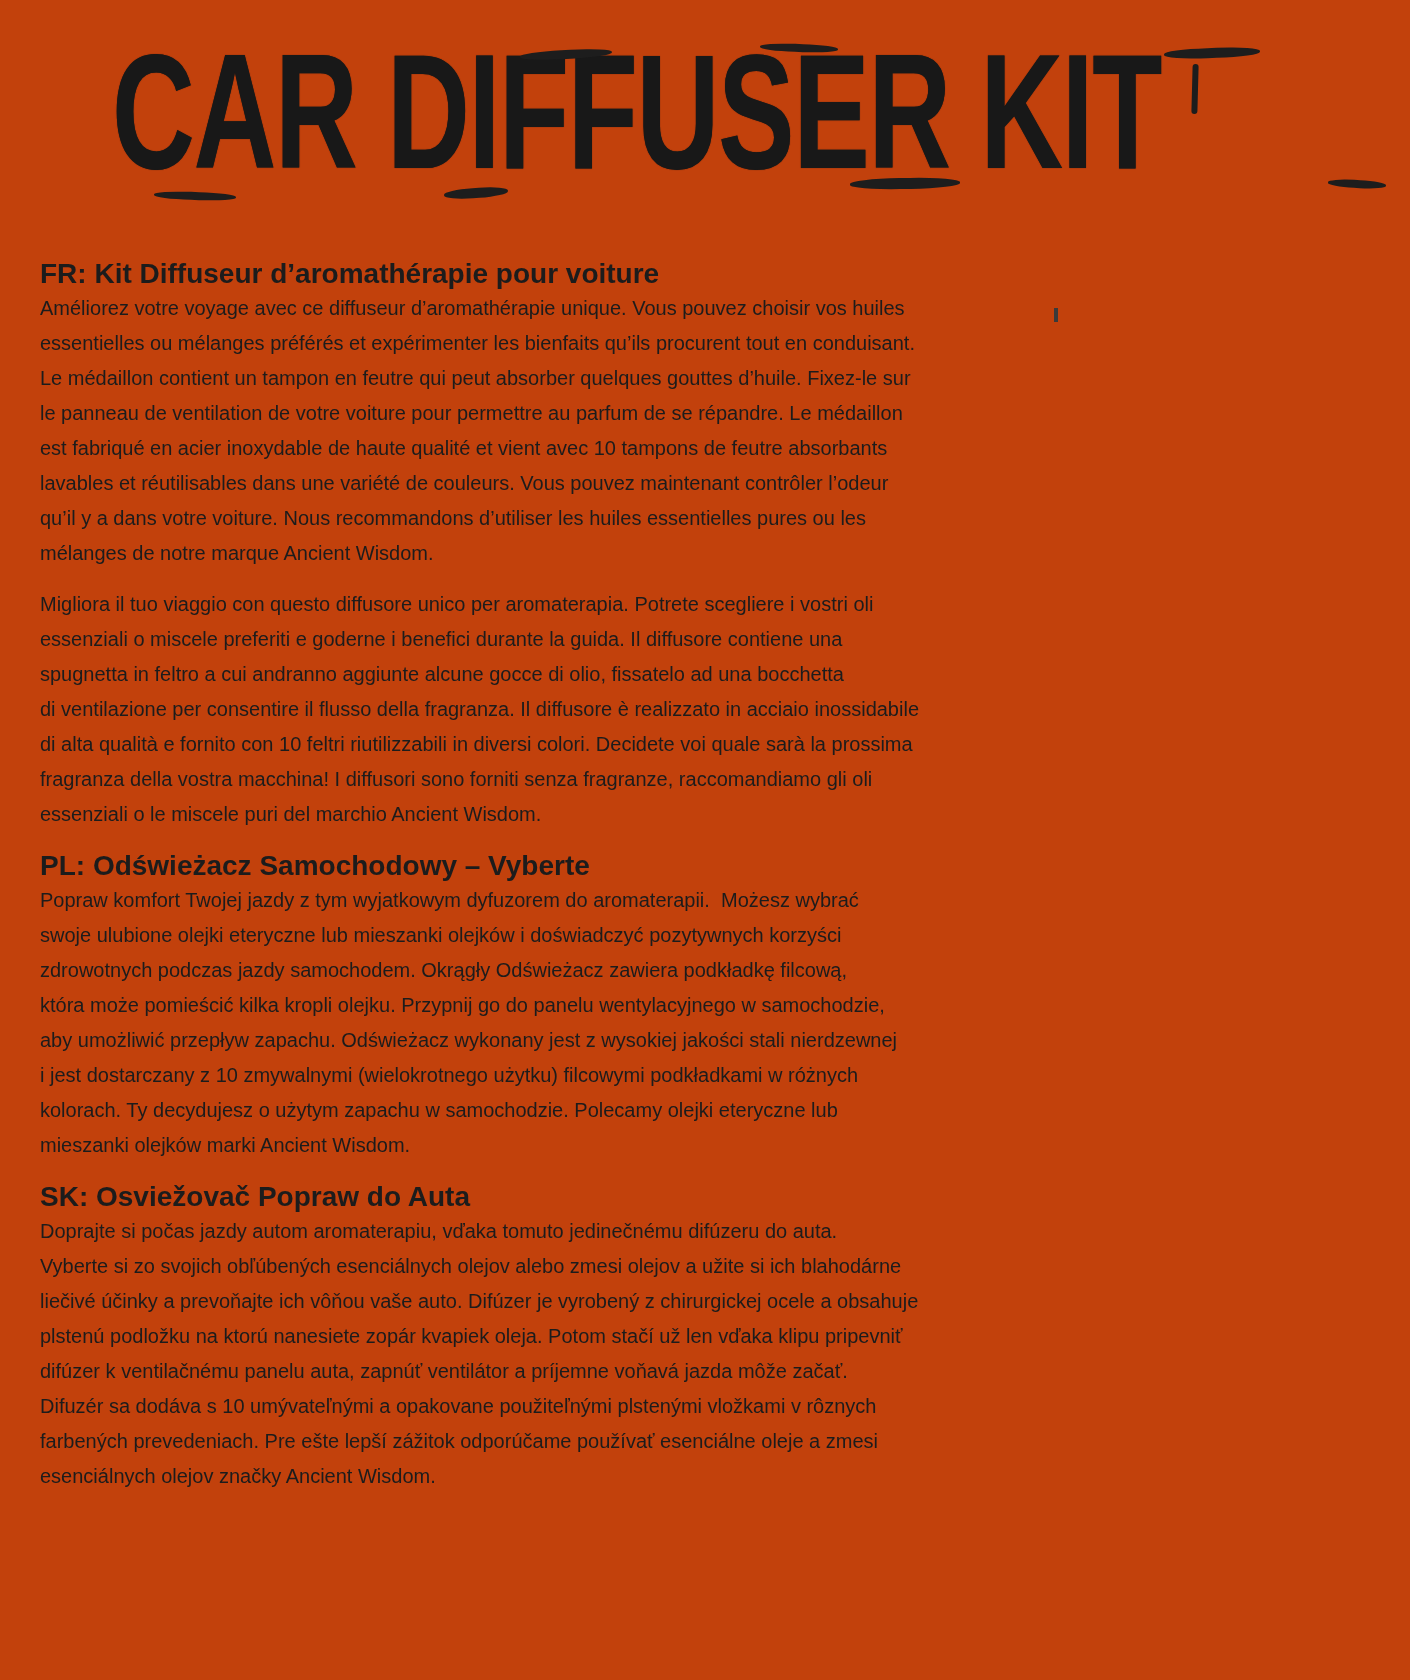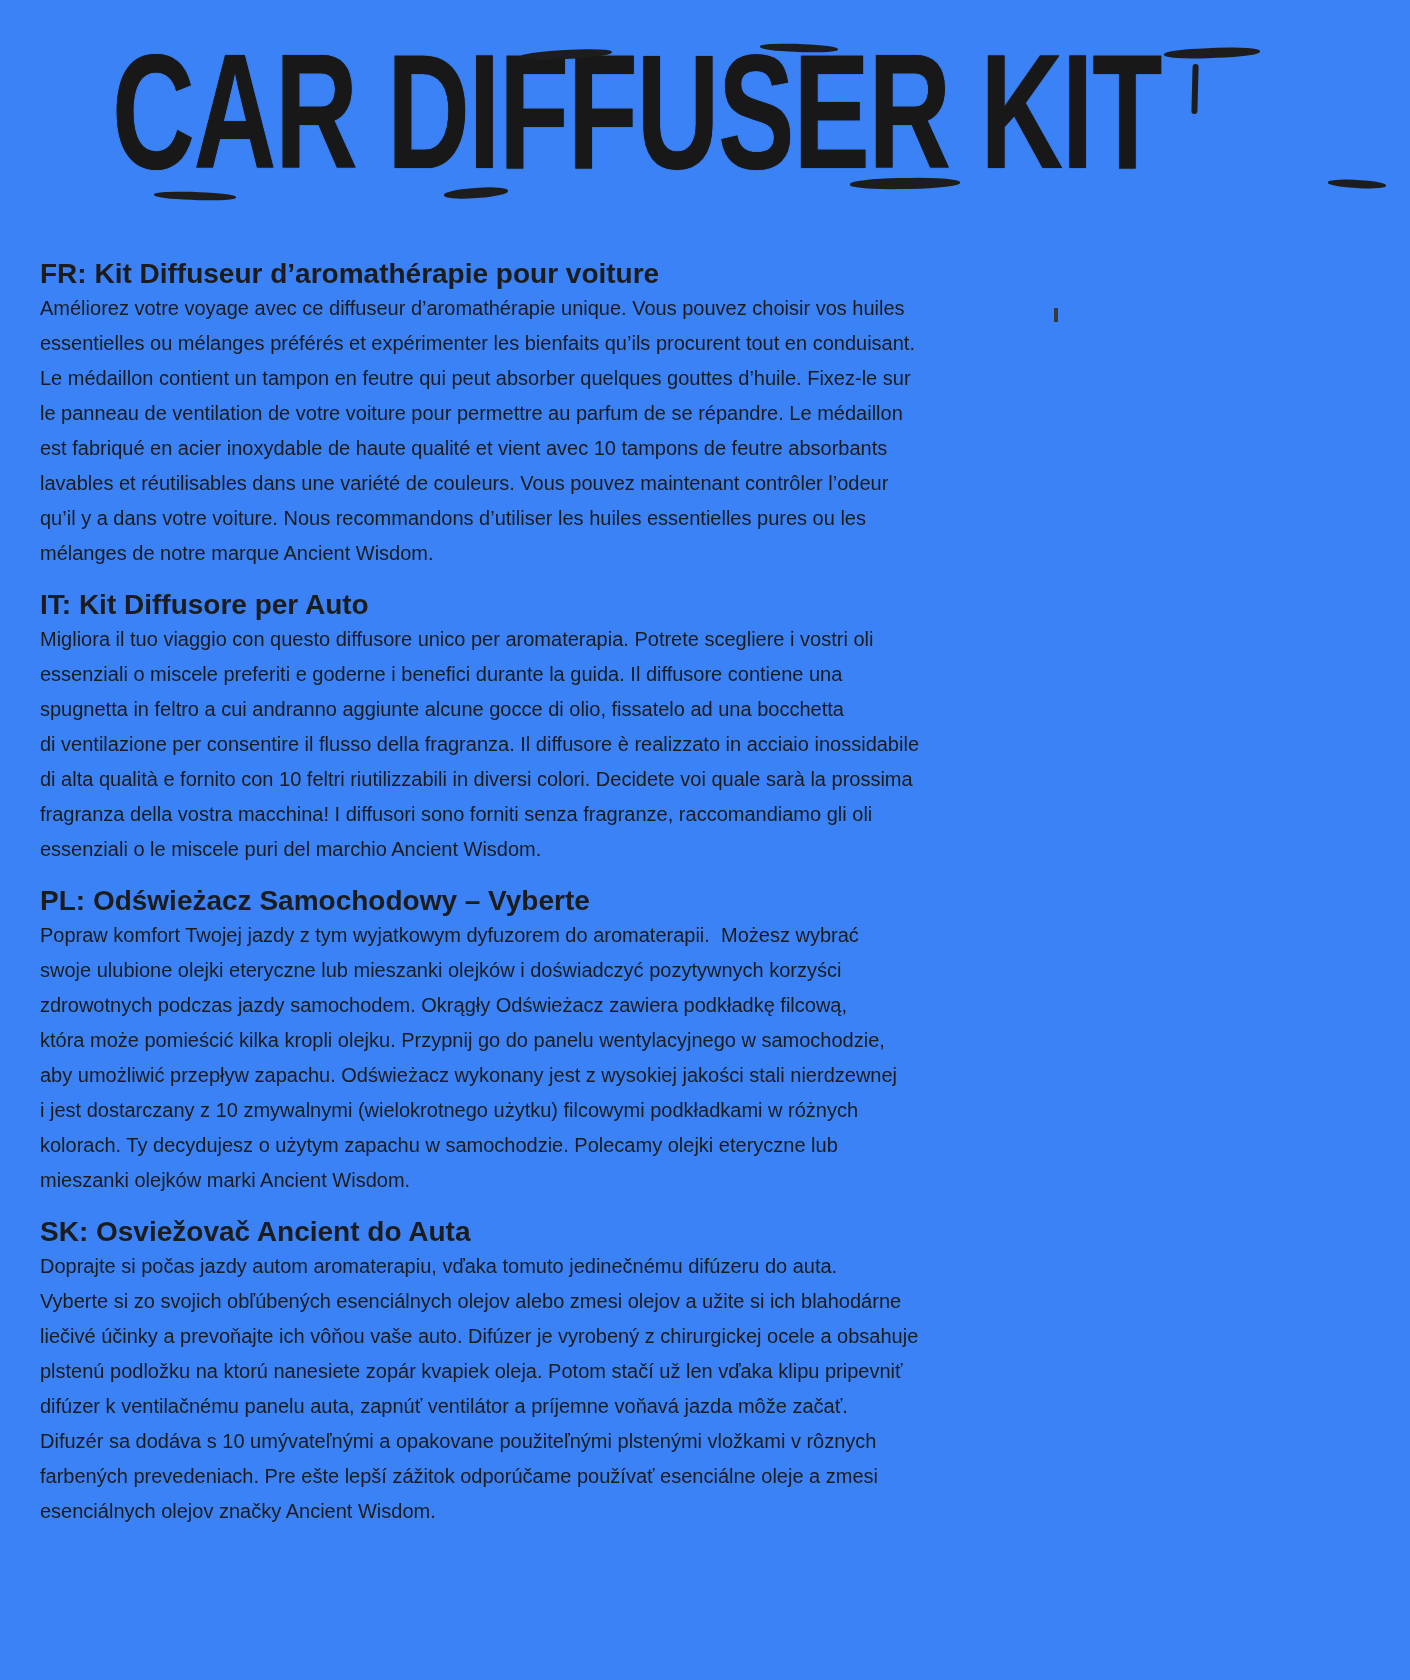--- a/index.html
+++ b/index.html
@@ -5,21 +5,21 @@
   html, body { margin: 0; padding: 0; }
   body {
     background: #ffffff;
     font-family: "Liberation Sans", sans-serif;
     color: #1c1c1c;
   }
   .page {
     position: relative;
     width: 1410px;
     height: 1680px;
-    background: #3b82f6;
+    background: #c2410c;
     overflow: hidden;
   }
 
   
   .title-wrap {
     position: absolute;
     top: 30px;
     left: 112px;
     height: 180px;
   }
@@ -108,21 +108,20 @@
 essentielles ou mélanges préférés et expérimenter les bienfaits qu’ils procurent tout en conduisant.
 Le médaillon contient un tampon en feutre qui peut absorber quelques gouttes d’huile. Fixez-le sur
 le panneau de ventilation de votre voiture pour permettre au parfum de se répandre. Le médaillon
 est fabriqué en acier inoxydable de haute qualité et vient avec 10 tampons de feutre absorbants
 lavables et réutilisables dans une variété de couleurs. Vous pouvez maintenant contrôler l’odeur
 qu’il y a dans votre voiture. Nous recommandons d’utiliser les huiles essentielles pures ou les
 mélanges de notre marque Ancient Wisdom.</div>
     </div>
 
     <div class="section">
-      <div class="section-heading">IT: Kit Diffusore per Auto</div>
       <div class="section-body">Migliora il tuo viaggio con questo diffusore unico per aromaterapia. Potrete scegliere i vostri oli
 essenziali o miscele preferiti e goderne i benefici durante la guida. Il diffusore contiene una
 spugnetta in feltro a cui andranno aggiunte alcune gocce di olio, fissatelo ad una bocchetta
 di ventilazione per consentire il flusso della fragranza. Il diffusore è realizzato in acciaio inossidabile
 di alta qualità e fornito con 10 feltri riutilizzabili in diversi colori. Decidete voi quale sarà la prossima
 fragranza della vostra macchina! I diffusori sono forniti senza fragranze, raccomandiamo gli oli
 essenziali o le miscele puri del marchio Ancient Wisdom.</div>
     </div>
 
     <div class="section">
@@ -131,21 +130,21 @@
 swoje ulubione olejki eteryczne lub mieszanki olejków i doświadczyć pozytywnych korzyści
 zdrowotnych podczas jazdy samochodem. Okrągły Odświeżacz zawiera podkładkę filcową,
 która może pomieścić kilka kropli olejku. Przypnij go do panelu wentylacyjnego w samochodzie,
 aby umożliwić przepływ zapachu. Odświeżacz wykonany jest z wysokiej jakości stali nierdzewnej
 i jest dostarczany z 10 zmywalnymi (wielokrotnego użytku) filcowymi podkładkami w różnych
 kolorach. Ty decydujesz o użytym zapachu w samochodzie. Polecamy olejki eteryczne lub
 mieszanki olejków marki Ancient Wisdom.</div>
     </div>
 
     <div class="section">
-      <div class="section-heading">SK: Osviežovač Ancient do Auta</div>
+      <div class="section-heading">SK: Osviežovač Popraw do Auta</div>
       <div class="section-body">Doprajte si počas jazdy autom aromaterapiu, vďaka tomuto jedinečnému difúzeru do auta.
 Vyberte si zo svojich obľúbených esenciálnych olejov alebo zmesi olejov a užite si ich blahodárne
 liečivé účinky a prevoňajte ich vôňou vaše auto. Difúzer je vyrobený z chirurgickej ocele a obsahuje
 plstenú podložku na ktorú nanesiete zopár kvapiek oleja. Potom stačí už len vďaka klipu pripevniť
 difúzer k ventilačnému panelu auta, zapnúť ventilátor a príjemne voňavá jazda môže začať.
 Difuzér sa dodáva s 10 umývateľnými a opakovane použiteľnými plstenými vložkami v rôznych
 farbených prevedeniach. Pre ešte lepší zážitok odporúčame používať esenciálne oleje a zmesi
 esenciálnych olejov značky Ancient Wisdom.</div>
     </div>
 

